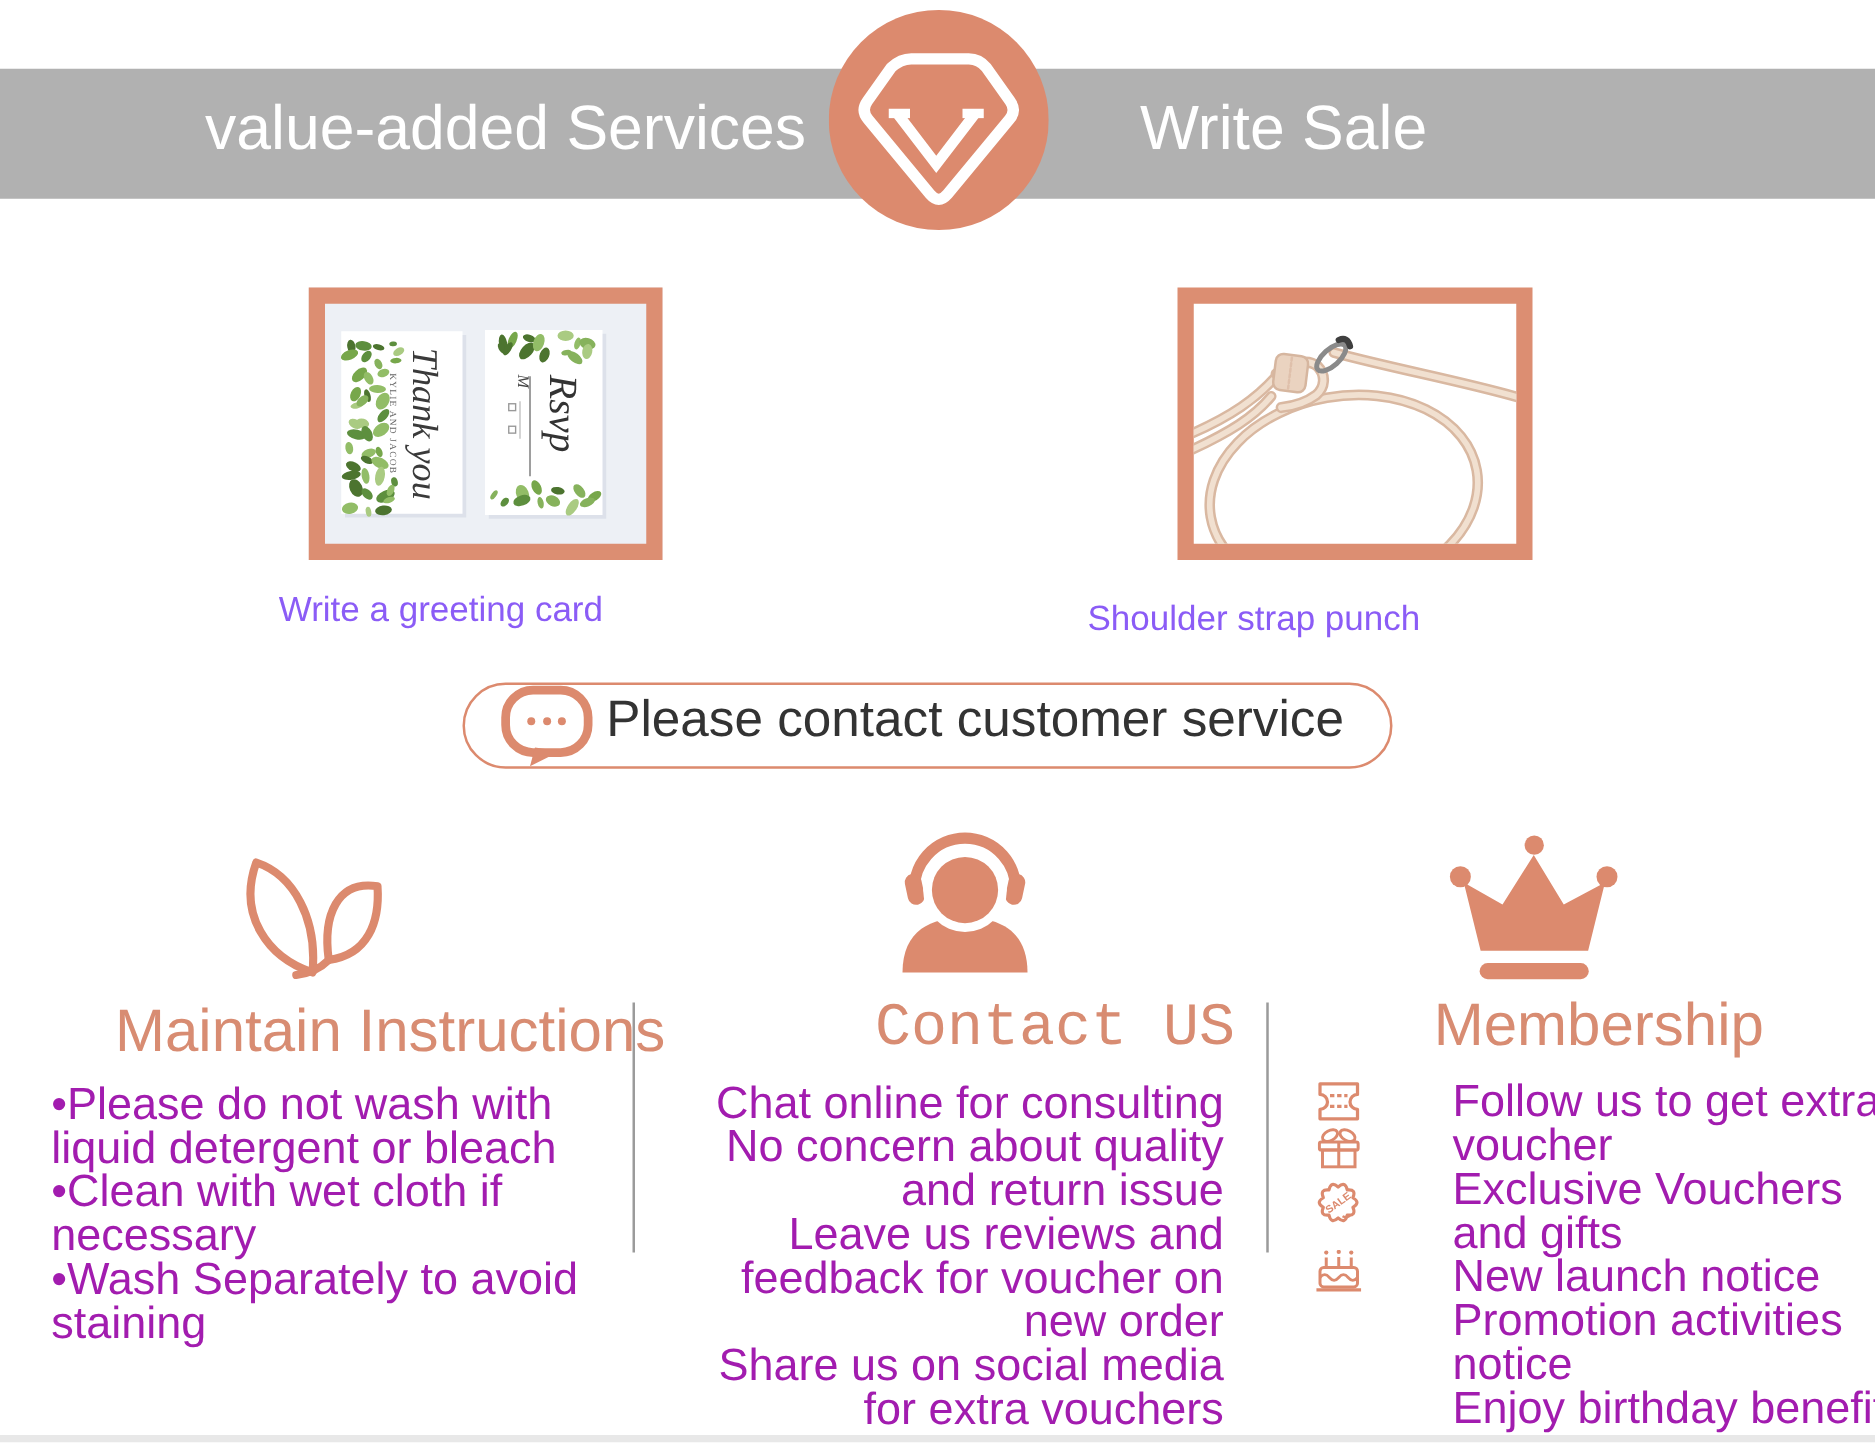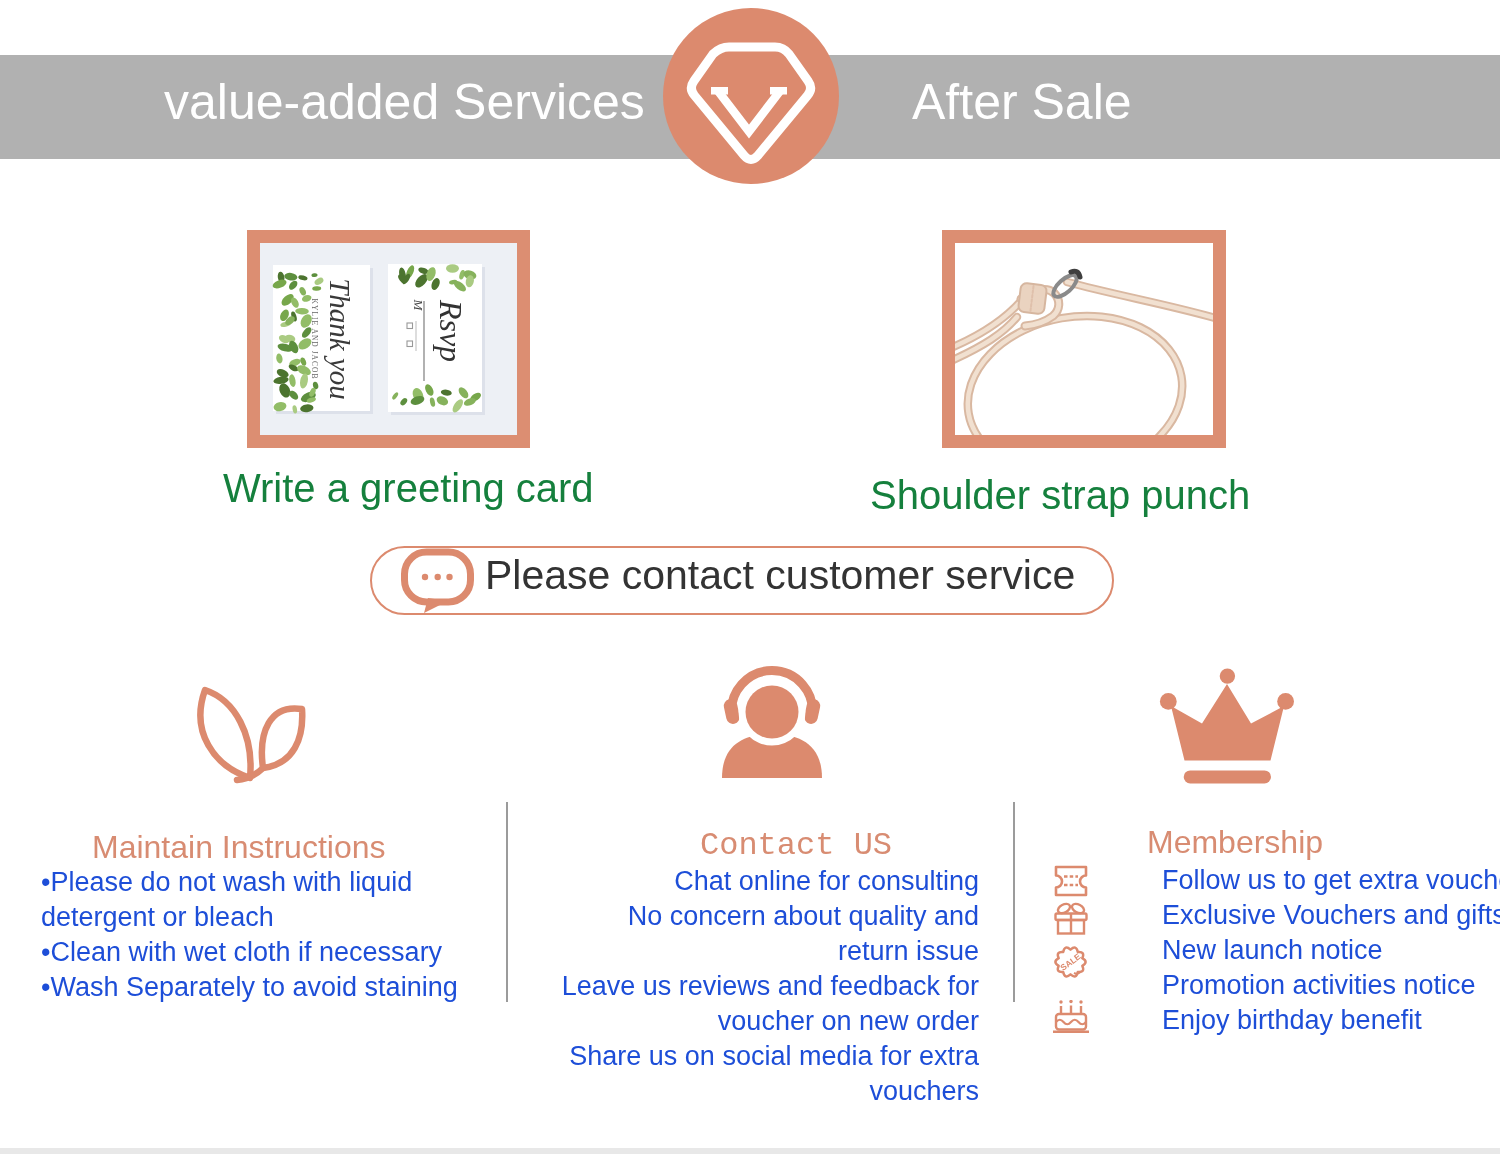--- a/index.html
+++ b/index.html
@@ -1,35 +1,35 @@
 <!DOCTYPE html>
 <html><head>
 <meta charset="utf-8">
 <style>
   html,body{margin:0;padding:0;}
   body{width:1500px;height:1154px;position:relative;background:#ffffff;
        font-family:"Liberation Sans", sans-serif;overflow:hidden;}
   .abs{position:absolute;}
   .bar{left:0;top:55px;width:1500px;height:104px;background:#b1b1b1;}
   .bartext{color:#ffffff;font-size:50px;line-height:46px;white-space:nowrap;}
-  .cap{font-size:40px;line-height:40px;color:#15803d;white-space:nowrap;}
+  .cap{font-size:28px;line-height:40px;color:#8b5cf6;white-space:nowrap;}
   .pill{left:370px;top:546px;width:744px;height:69px;box-sizing:border-box;
         border:2px solid #dc8a6e;border-radius:35px;background:#fff;}
   .pilltext{font-size:41px;line-height:41px;color:#333;white-space:nowrap;text-align:right;}
-  .head{font-size:32px;line-height:35px;color:#d88c72;white-space:nowrap;margin-top:22px;}
-  .list{font-size:27px;line-height:35px;color:#1d4ed8;}
+  .head{font-size:48px;line-height:35px;color:#d88c72;white-space:nowrap;}
+  .list{font-size:36px;line-height:35px;color:#a21caf;}
   .vdiv{width:2px;height:200px;background:#9b9b9b;}
   .foot{left:0;top:1148px;width:1500px;height:6px;background:#e8e8e8;}
   .photobox{box-sizing:border-box;border:13px solid #dc8e72;}
 </style>
 </head>
 <body>
 <div class="abs bar"></div>
 <div class="abs bartext" style="left:164px;top:79px;">value-added Services</div>
-<div class="abs bartext" style="left:912px;top:79px;">After Sale</div>
+<div class="abs bartext" style="left:912px;top:79px;">Write Sale</div>
 
 <svg class="abs" style="left:663px;top:8px;" width="176" height="176" viewBox="0 0 176 176">
   <circle cx="88" cy="88" r="88" fill="#dc8a6e"></circle>
   <path d="M66,39 L112,39 Q120.5,39 126,46 L145,72.8 Q150.5,80.5 144.5,87.5 L95,147.3 Q88,155.5 81,147.3 L31.5,87.5 Q25.5,80.5 31,72.8 L50,46 Q57.5,39 66,39 Z" fill="none" stroke="#ffffff" stroke-width="9" stroke-linejoin="round"></path>
   <path d="M55,83 L86,123.5 L117,83" fill="none" stroke="#ffffff" stroke-width="8.5"></path>
   <rect x="48" y="79" width="17" height="7.5" fill="#ffffff"></rect>
   <rect x="107" y="79" width="17" height="7.5" fill="#ffffff"></rect>
 </svg>
 
 <div class="abs photobox" style="left:247px;top:230px;width:283px;height:218px;background:#edf0f5;">

